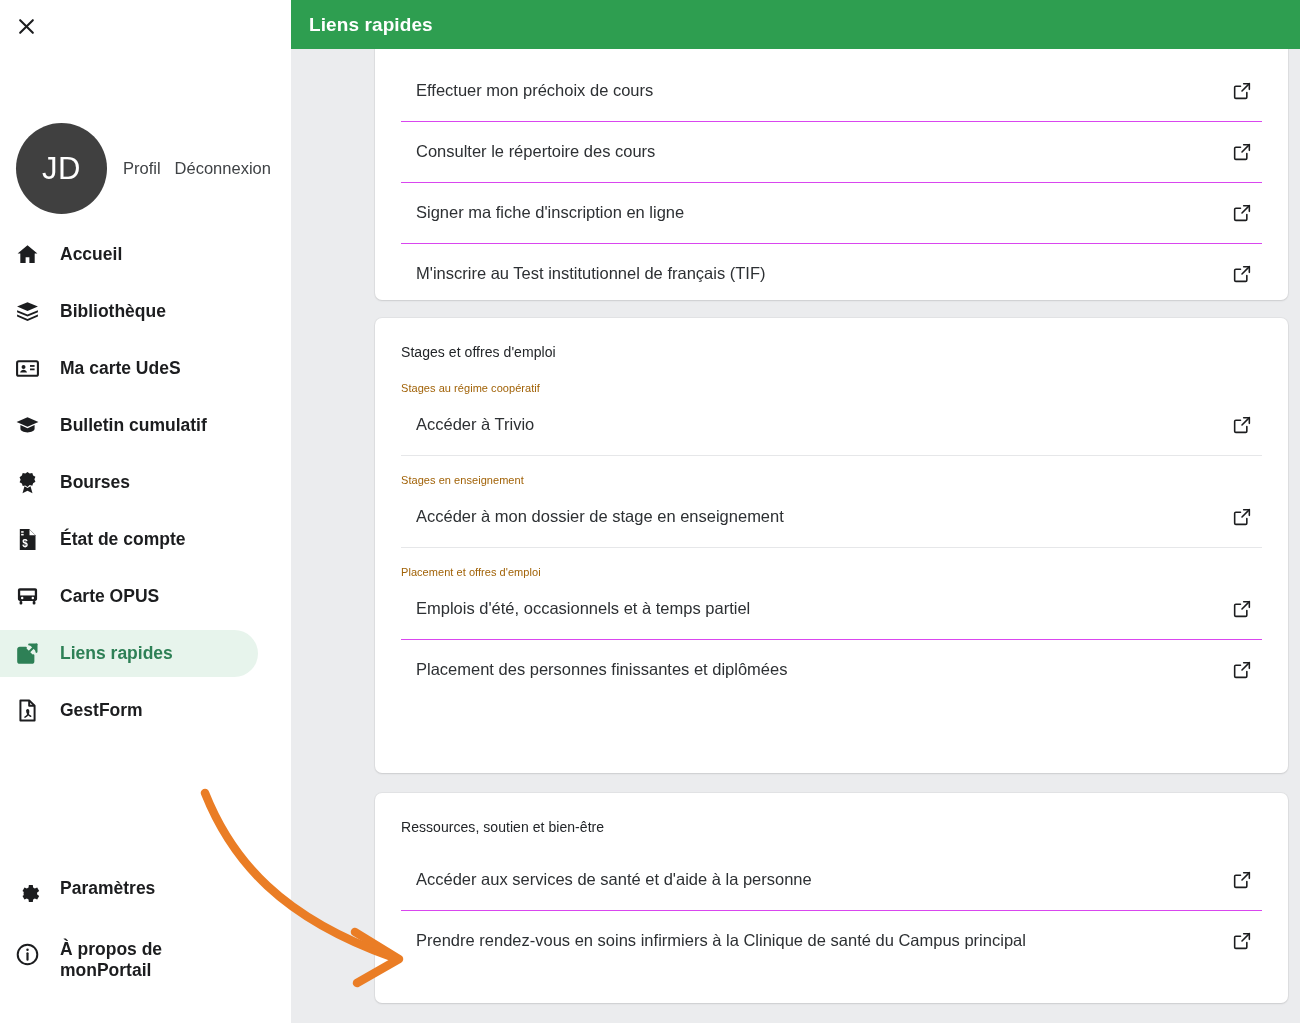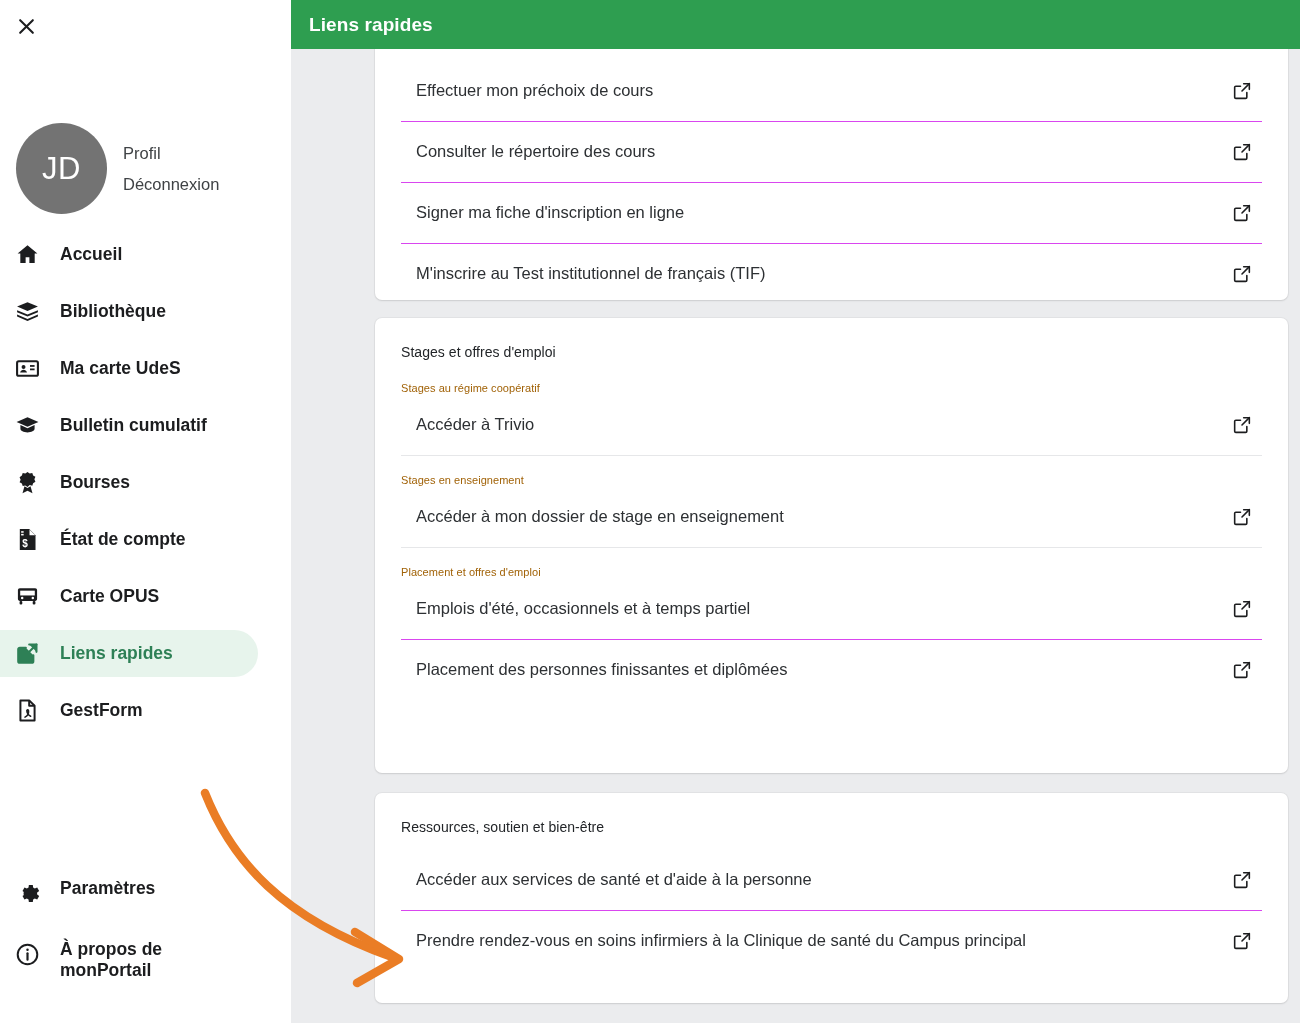--- a/index.html
+++ b/index.html
@@ -25,29 +25,29 @@
     cursor: pointer;
   }
   #close-btn svg { width: 19px; height: 19px; }
 
   #profile-block {
     position: absolute; left: 16px; top: 123px;
     display: flex; align-items: center;
   }
   #avatar {
     width: 91px; height: 91px; border-radius: 50%;
-    background: #737373;
+    background: #404040;
     display: flex; align-items: center; justify-content: center;
     color: #ffffff; font-size: 31px; font-weight: 400;
     letter-spacing: .5px;
     flex: none;
   }
   #profile-links {
     margin-left: 16px;
-    display: flex; flex-direction: column; gap: 14px;
+    display: flex; gap: 14px;
   }
   #profile-links a {
     font-size: 16.5px; color: #3f4245; text-decoration: none;
     cursor: pointer; line-height: 1;
   }
 
   #nav-main {
     position: absolute; left: 0; top: 231px;
     width: 291px;
   }

